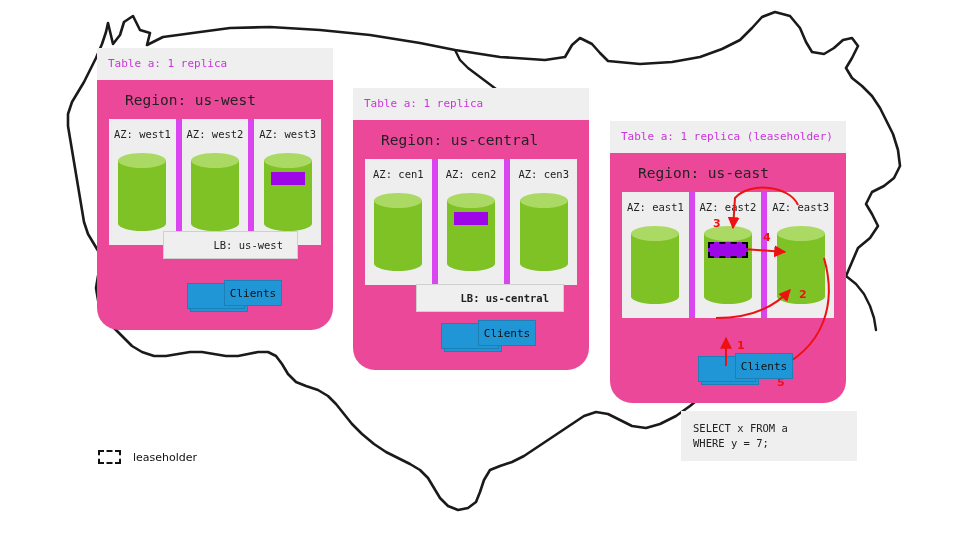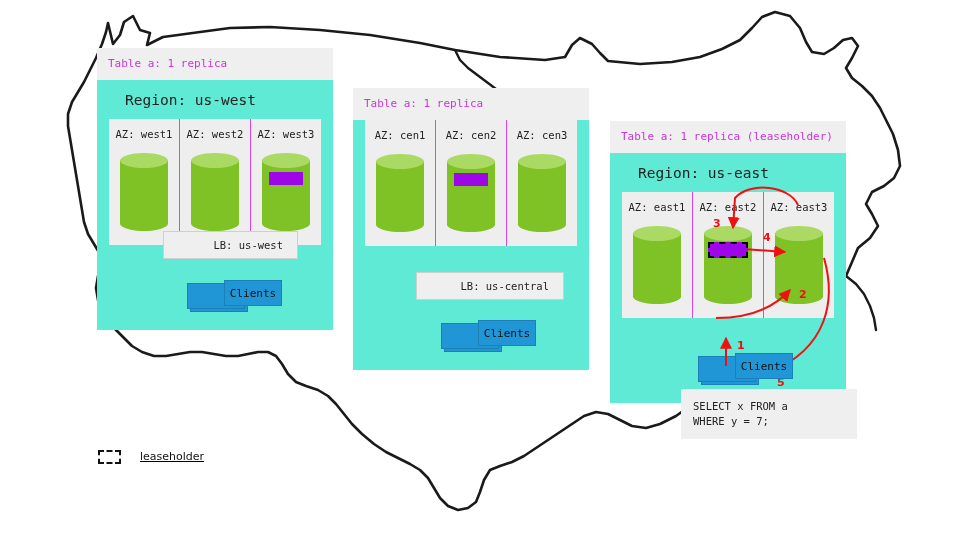--- a/index.html
+++ b/index.html
@@ -18,21 +18,22 @@
   #usmap {
     position: absolute;
     left: 0; top: 0;
     width: 960px; height: 540px;
     pointer-events: none;
   }
 
   
   .region {
     position: absolute;
-    background: #5eead4;
+    background: #ec4899;
+    border-radius: 22px;
   }
   .region-header {
     background: #efefef;
     color: #cc33dd;
     font-family: "DejaVu Sans Mono", monospace;
     font-size: 11px;
     padding: 9px 11px 10px 11px;
     white-space: nowrap;
     letter-spacing: 0px;
   }
@@ -46,21 +47,21 @@
   }
   .az-row {
     display: flex;
     margin: 0 12px;
     background: #eeeeee;
   }
   .az {
     flex: 1 1 0;
     padding: 9px 0 14px 0;
     text-align: center;
-    border-right: 1px solid #d946ef;
+    border-right: 6px solid #d946ef;
     position: relative;
   }
   .az:last-child { border-right: none; }
   .az-label {
     font-family: "DejaVu Sans Mono", monospace;
     font-size: 10.5px;
     color: #222222;
     white-space: nowrap;
   }
 
@@ -155,22 +156,22 @@
     color: #222222;
     line-height: 15px;
     padding: 10px 12px;
     white-space: pre;
   }
 
   
   .legend {
     position: absolute;
     display: flex;
-    gap: 19px;
-    text-decoration: underline;
+    align-items: center;
+    gap: 12px;
   }
   .legend-swatch {
     width: 19px;
     height: 10px;
     border: 2px dashed #111111;
     background: transparent;
   }
   .legend-label {
     font-family: "DejaVu Sans", sans-serif;
     font-size: 11px;
@@ -259,20 +260,21 @@
     <div class="lb" style="left:66px; top:183px; width:105px;">LB: us-west</div>
     <div class="clients" style="left:87px; top:232px;">
       <div class="card c3"></div>
       <div class="card c2"></div>
       <div class="card c1">Clients</div>
     </div>
   </div>
 
   <div class="region" style="left:353px; top:88px; width:236px; height:282px;">
     <div class="region-header">Table a: 1 replica</div>
+    <div class="region-title">Region: us-central</div>
     <div class="az-row">
       <div class="az">
         <div class="az-label">AZ: cen1</div>
         <div class="cyl-wrap">
           <div class="cyl-bottom"></div>
           <div class="cyl-body"></div>
           <div class="cyl-top"></div>
         </div>
       </div>
       <div class="az">
@@ -286,21 +288,21 @@
       </div>
       <div class="az">
         <div class="az-label">AZ: cen3</div>
         <div class="cyl-wrap">
           <div class="cyl-bottom"></div>
           <div class="cyl-body"></div>
           <div class="cyl-top"></div>
         </div>
       </div>
     </div>
-    <div class="lb" style="left:63px; top:184px; width:118px;">LB: us-central</div>
+    <div class="lb" style="left:63px; top:196px; width:118px;font-weight:bold;">LB: us-central</div>
     <div class="clients" style="left:85px; top:232px;">
       <div class="card c3"></div>
       <div class="card c2"></div>
       <div class="card c1">Clients</div>
     </div>
   </div>
 
   <div class="region" style="left:610px; top:121px; width:236px; height:282px;">
     <div class="region-header">Table a: 1 replica (leaseholder)</div>
     <div class="region-title">Region: us-east</div>
@@ -331,21 +333,21 @@
         </div>
       </div>
     </div>
     <div class="clients" style="left:85px; top:232px;">
       <div class="card c3"></div>
       <div class="card c2"></div>
       <div class="card c1">Clients</div>
     </div>
   </div>
 
-  <div class="query-box" style="left:681px; top:389px; width:152px;">SELECT x FROM a
+  <div class="query-box" style="left:681px; top:411px; width:152px;">SELECT x FROM a
 WHERE y = 7;</div>
 
   <div class="legend" style="left:98px; top:450px;">
     <div class="legend-swatch"></div>
     <div class="legend-label">leaseholder</div>
   </div>
 
   <svg id="arrows" viewBox="0 0 960 540">
     <defs>
       <marker id="ah" markerWidth="7" markerHeight="7" refX="5.4" refY="3" orient="auto">

